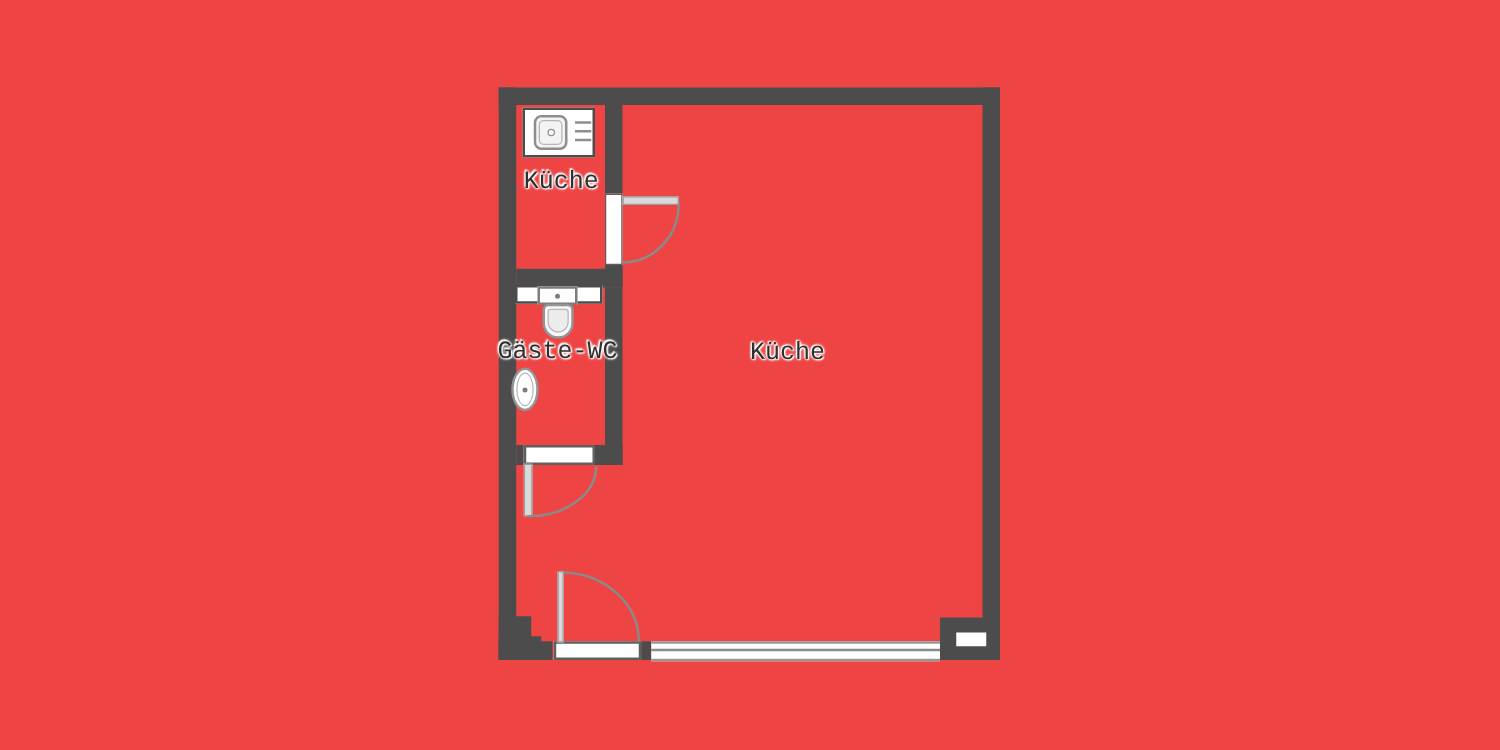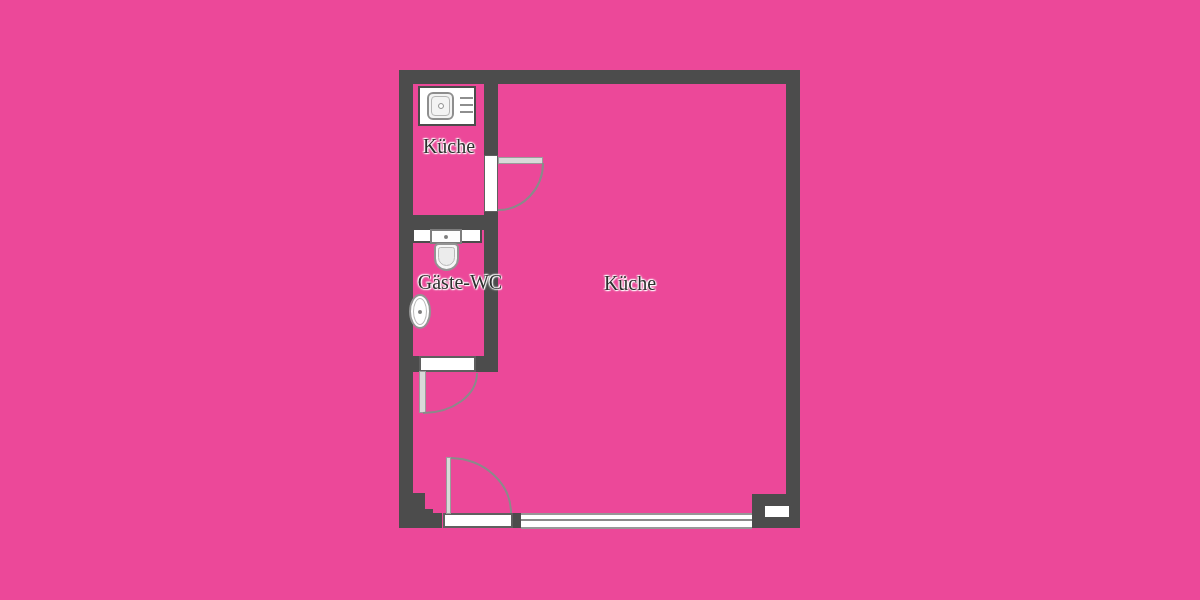--- a/index.html
+++ b/index.html
@@ -1,21 +1,21 @@
 <!DOCTYPE html>
 <html><head>
 <meta charset="utf-8">
 <style>
   html,body{margin:0;padding:0;background:#ffffff;}
   #canvas{
     position:relative;
     width:1200px;height:600px;
-    background:#ec4899;
+    background:#ef4444;
     overflow:hidden;
-    font-family:Liberation Serif, serif;
+    font-family:Liberation Mono, monospace;
   }
   .wall{position:absolute;background:#4c4c4c;}
   .opening{position:absolute;background:#ffffff;border:2px solid #5f5f5f;box-sizing:border-box;}
   .leaf{position:absolute;background:#d9d9d9;border:1px solid #9b9b9b;box-sizing:border-box;}
   .room-label{
     position:absolute;
     font-size:20px;line-height:22px;color:#2f2f2f;
     text-align:center;white-space:nowrap;
     text-shadow:0 0 2px #fff,0 0 2px #fff,0 0 3px #fff,1px 1px 1px #fff,-1px -1px 1px #fff;
   }
@@ -102,16 +102,16 @@
   <div class="basin">
     <div class="basin-inner"></div>
     <div class="basin-dot"></div>
   </div>
 
   <div class="room-region" style="left:413px;top:84px;width:71px;height:131px;"></div>
   <div class="room-region" style="left:413px;top:230px;width:71px;height:126px;"></div>
   <div class="room-region" style="left:498px;top:84px;width:288px;height:429px;"></div>
 
   <div class="room-label" style="left:399px;top:135px;width:100px;">Küche</div>
-  <div class="room-label" style="left:394px;top:271px;width:104px;margin-left:14px;">Gäste-WC</div>
+  <div class="room-label" style="left:394px;top:271px;width:104px;">Gäste-WC</div>
   <div class="room-label" style="left:580px;top:272px;width:100px;">Küche</div>
 
 </div>
 
 </body></html>

